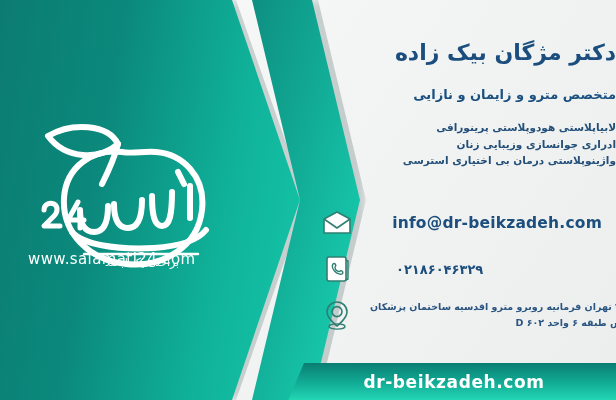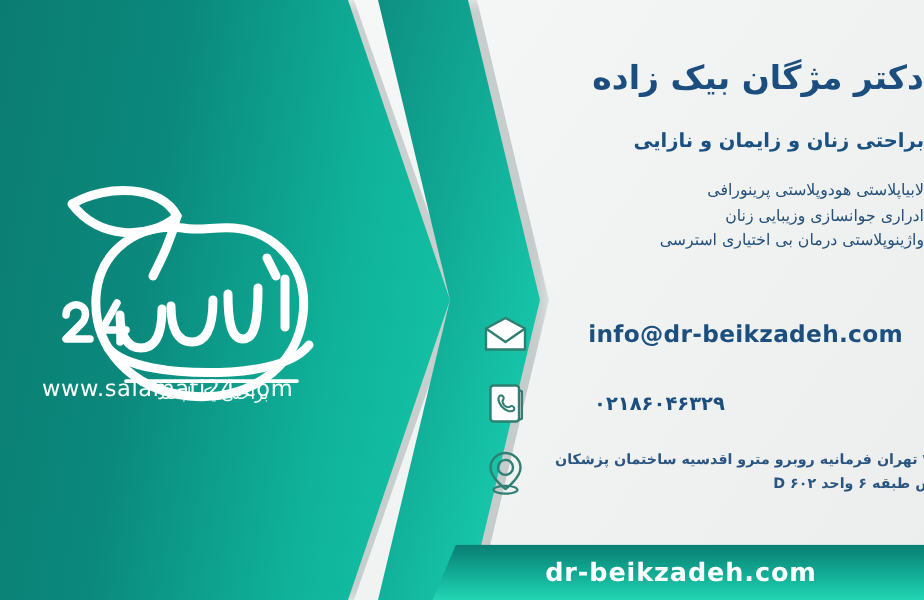--- a/index.html
+++ b/index.html
@@ -133,21 +133,21 @@
   .specialty {
     margin-top: 21px;
     color: #1b5180;
     font-size: 13px;
     font-weight: bold;
   }
   .services {
     margin-top: 17px;
     color: #234f78;
     font-size: 10.5px;
-    font-weight: normal;
+    font-weight: bold;
     line-height: 1.55;
   }
   .services div { white-space: nowrap; }
 
   
   .contact {
     position: absolute;
     left: 320px;
     top: 206px;
     width: 282px;
@@ -233,21 +233,21 @@
 
       <path d="M62 140 L176 140" stroke="#ffffff" stroke-width="2.5" stroke-linecap="round"></path>
       <text x="120" y="152" fill="#ffffff" font-size="11" font-family="DejaVu Sans, sans-serif" text-anchor="middle">براحتی یک لبخند</text>
     </svg>
   </div>
 
   <div class="logo-url">www.salamati24.com</div>
 
   <div class="content">
     <div class="doctor-name">دکتر مژگان بیک زاده</div>
-    <div class="specialty">براحتی زنان و زایمان و نازایی</div>
+    <div class="specialty">متخصص مترو و زایمان و نازایی</div>
     <div class="services">
       <div>لابیاپلاستی هودوپلاستی پرینورافی</div>
       <div>ادراری جوانسازی وزیبایی زنان</div>
       <div>واژینوپلاستی درمان بی اختیاری استرسی</div>
     </div>
   </div>
 
   <div class="contact">
 
     <div class="contact-row">

